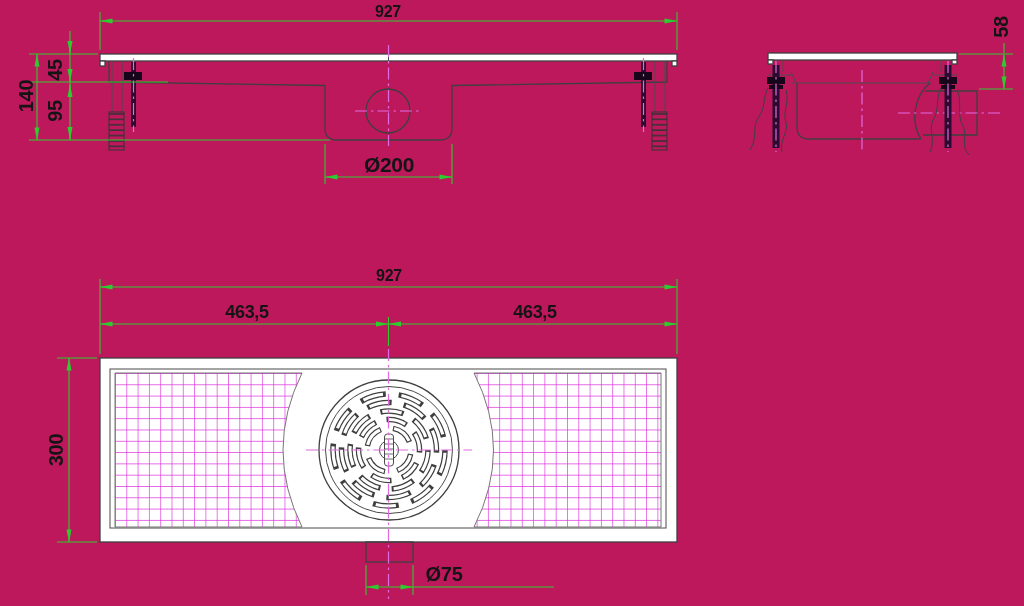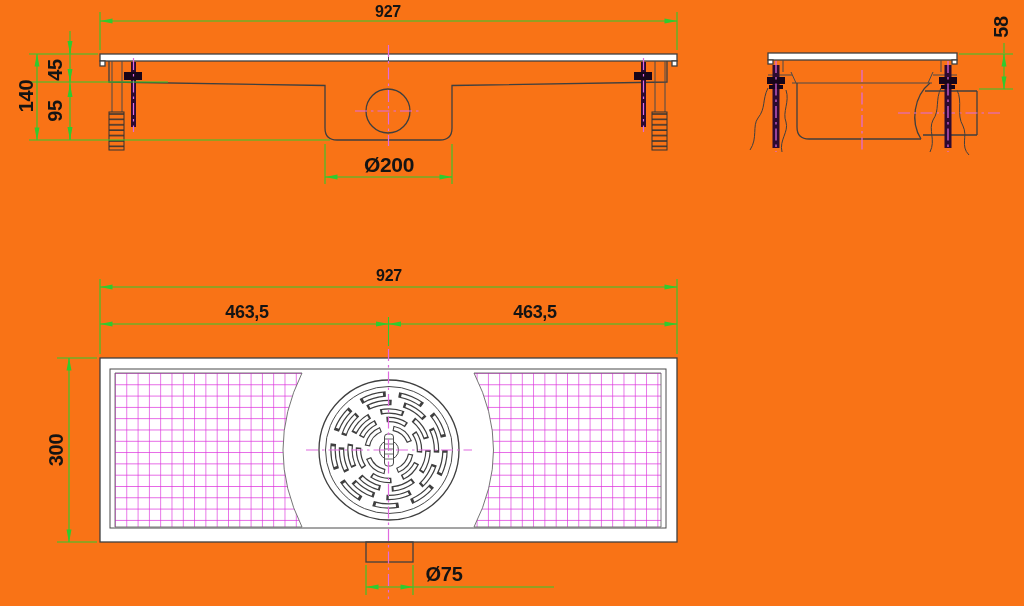--- a/index.html
+++ b/index.html
@@ -1,16 +1,16 @@
 <!DOCTYPE html>
 <html><head>
 <meta charset="utf-8">
 <style>
   html,body{margin:0;padding:0;background:#ffffff;}
-  .canvas{position:relative;width:1024px;height:606px;background:#f97316;overflow:hidden;
+  .canvas{position:relative;width:1024px;height:606px;background:#be185d;overflow:hidden;
           font-family:"Liberation Sans", sans-serif;}
   svg text{font-family:"Liberation Sans", sans-serif;font-weight:bold;fill:#141414;letter-spacing:-0.3px;}
   .outline{stroke:#3f3f3f;stroke-width:1.3;fill:none;}
   .outline-thin{stroke:#4a4a4a;stroke-width:1;fill:none;}
   .white-fill{fill:#ffffff;}
   .dim{stroke:#2fcb2f;stroke-width:1.1;fill:none;}
   .cl{stroke:#e06ae0;stroke-width:1.2;fill:none;stroke-dasharray:12 4 2.5 4;}
   .bolt{fill:#2d0a30;}
   .nut{fill:#17051a;}
   .squig{stroke:#3f3f3f;stroke-width:1;fill:none;}

